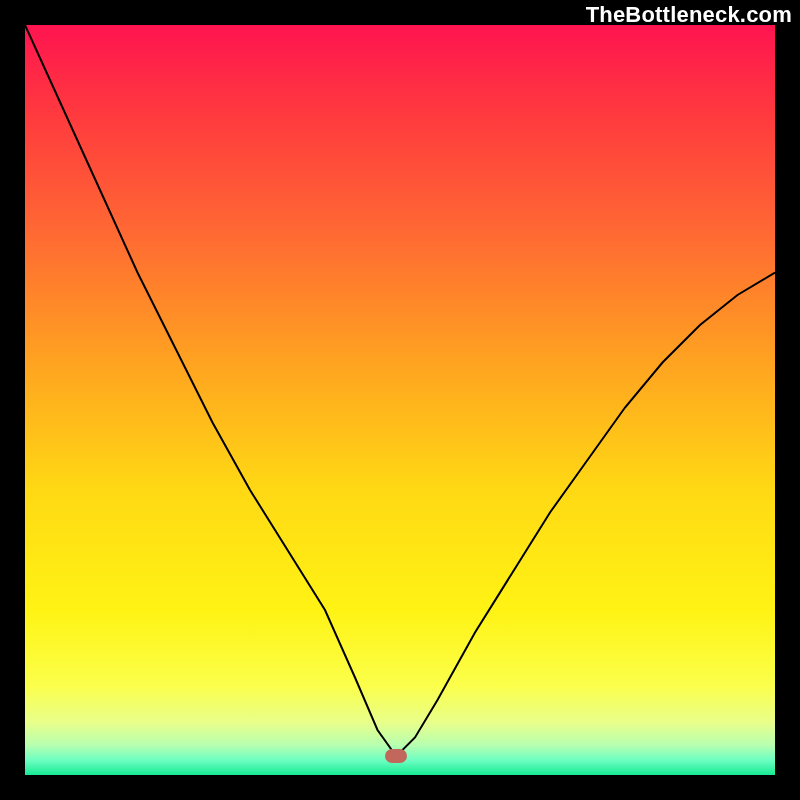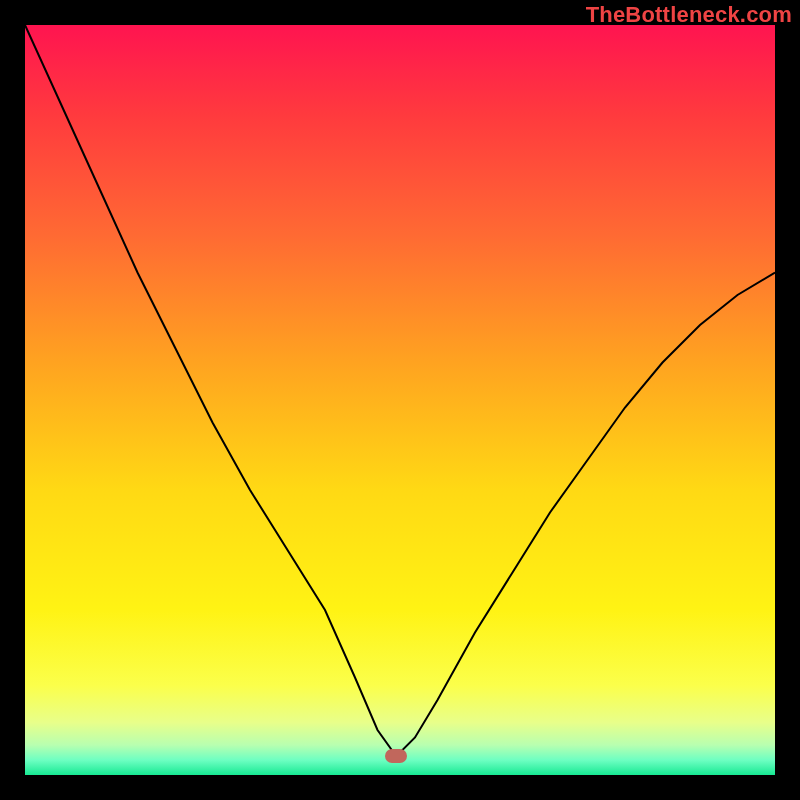--- a/index.html
+++ b/index.html
@@ -39,21 +39,21 @@
     position: absolute;
     width: 22px;
     height: 14px;
     border-radius: 7px;
     transform: translate(-50%, -50%);
   }
   .watermark {
     position: absolute;
     top: 2px;
     right: 8px;
-    color: #ef4444;
+    color: #ffffff;
     font-size: 22px;
     font-weight: 600;
     letter-spacing: 0.2px;
     user-select: none;
   }
 </style>
 </head>
 <body>
 
 <div class="frame">

